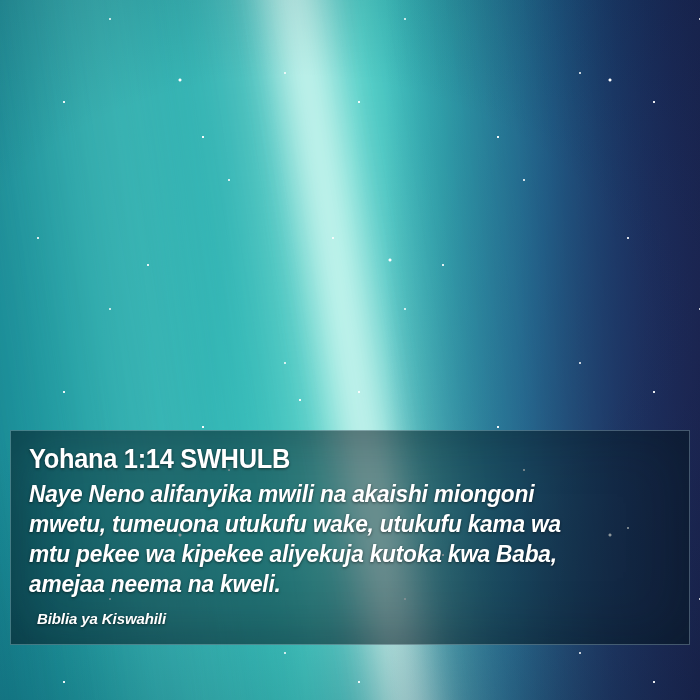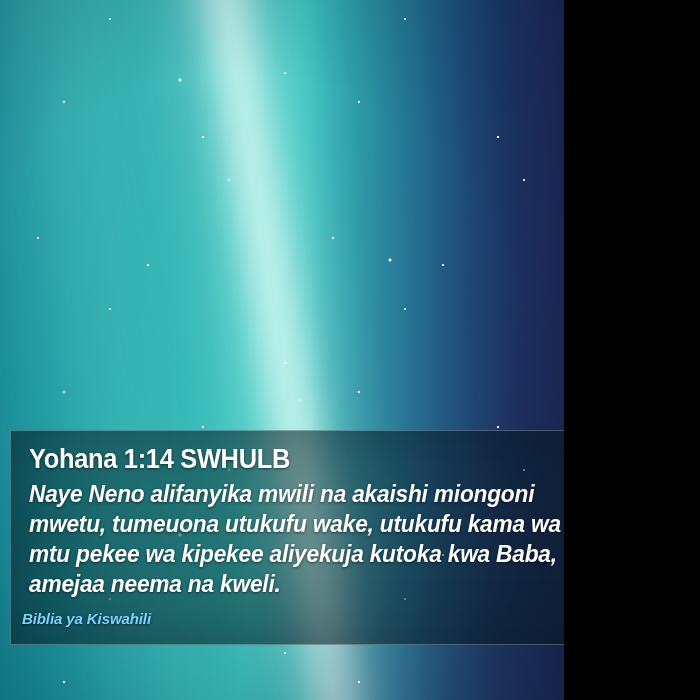--- a/index.html
+++ b/index.html
@@ -2,21 +2,21 @@
 <html><head>
 <meta charset="utf-8">
 <style>
   html, body {
     margin: 0;
     padding: 0;
     background: #000;
   }
   #stage {
     position: relative;
-    width: 564px;
+    width: 700px;
     height: 700px;
     overflow: hidden;
     font-family: "Liberation Sans", sans-serif;
     background: #0d6b7a;
   }
 
   
   .bg-layer {
     position: absolute;
     inset: 0;
@@ -185,23 +185,23 @@
     line-height: 30px;
     margin-top: 4px;
     letter-spacing: -0.2px;
     transform: scaleX(0.965);
     transform-origin: left center;
     text-shadow: 0 1px 3px rgba(0,0,0,.55);
   }
 
   #verse-attribution {
     position: absolute;
-    left: 11px;
+    left: 26px;
     bottom: 17px;
-    color: #7dd3fc;
+    color: #ffffff;
     font-size: 15px;
     font-weight: bold;
     font-style: italic;
     letter-spacing: -0.1px;
     text-shadow: 0 1px 3px rgba(0,0,0,.55);
   }
 </style>
 </head>
 <body>
 

